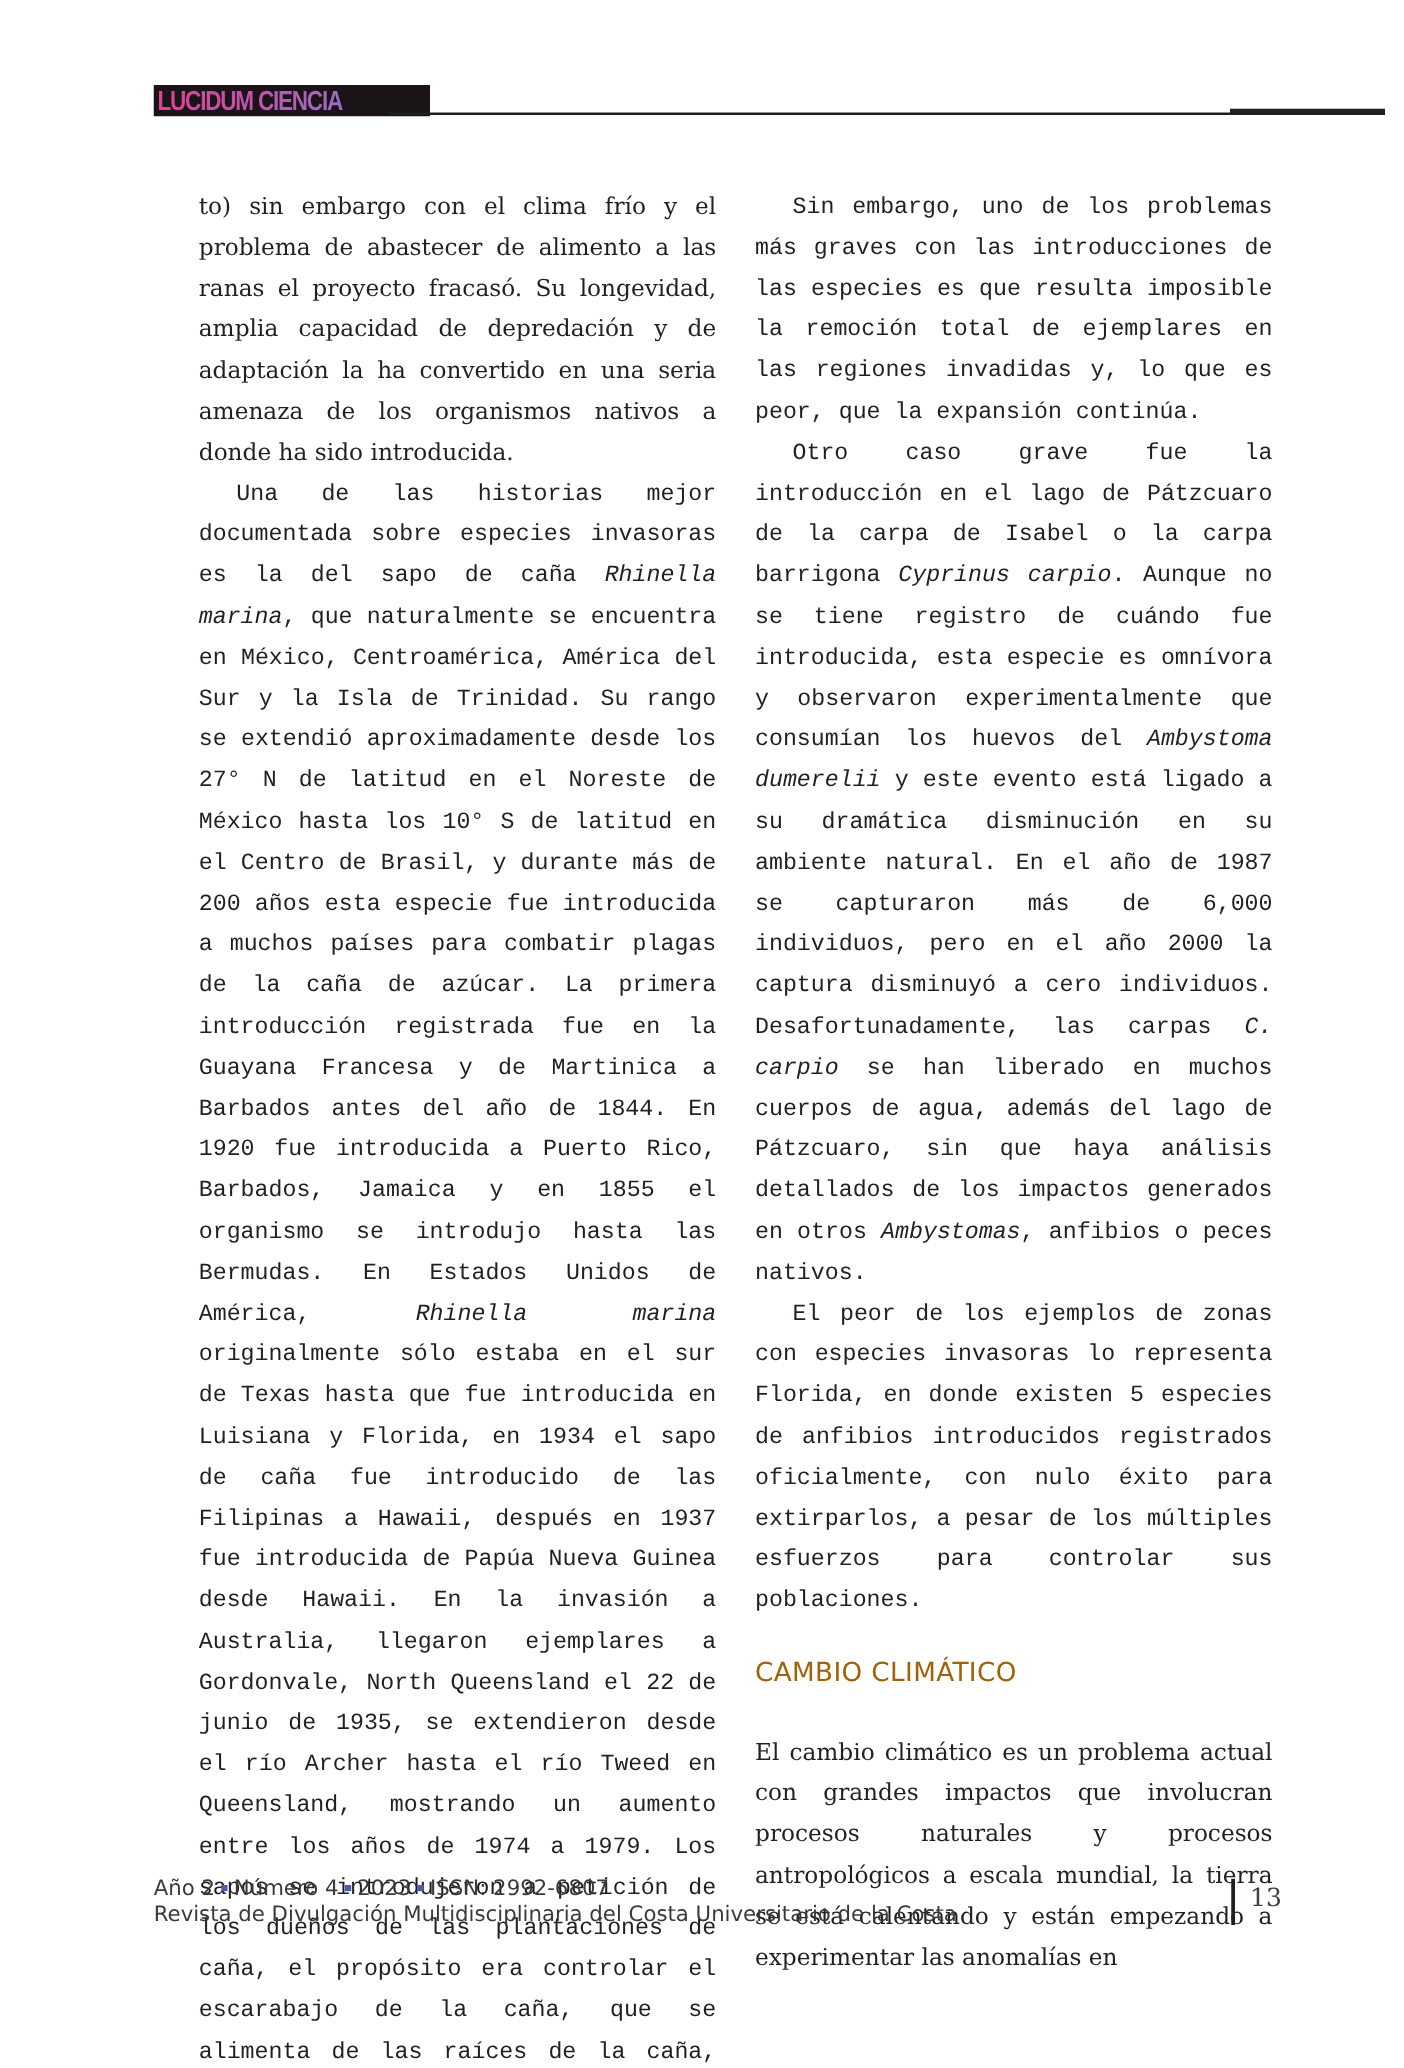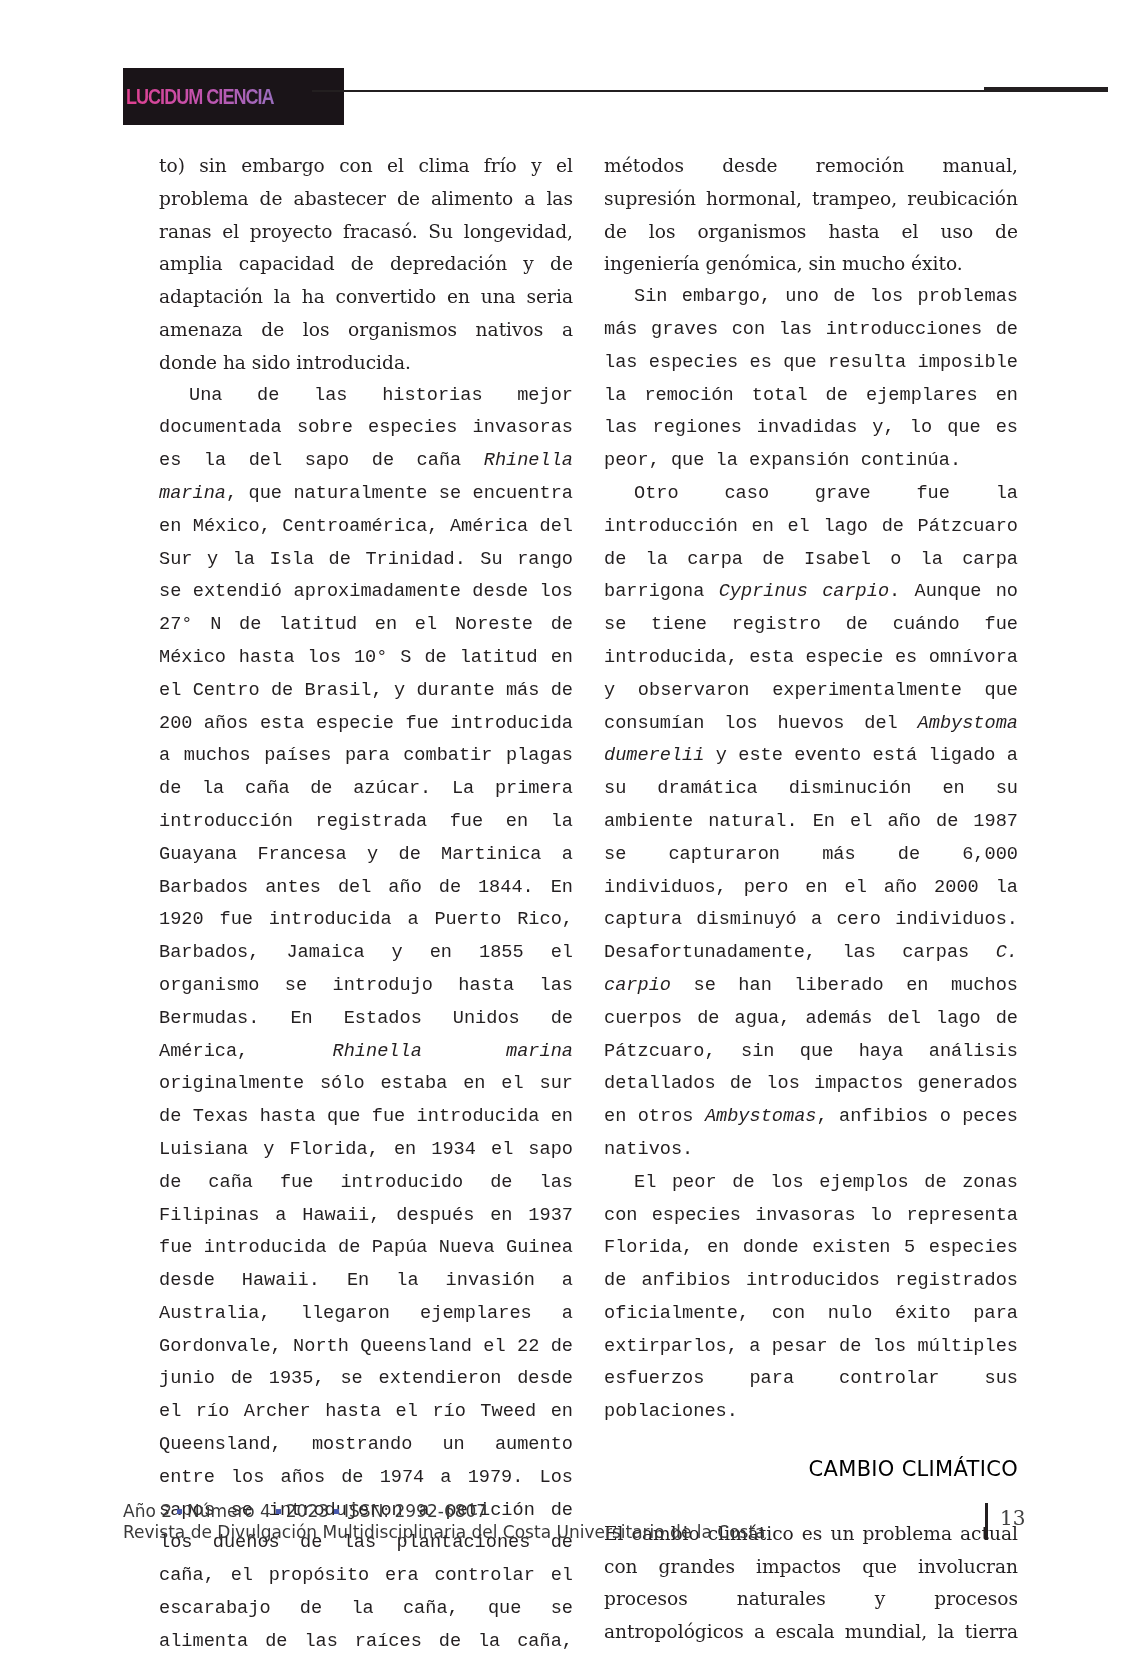--- a/index.html
+++ b/index.html
@@ -1,29 +1,29 @@
 <!DOCTYPE html>
 <html><head>
 <meta charset="utf-8">
 <style>
   html, body { margin:0; padding:0; background:#ffffff; }
   body { width:1123px; height:1654px; position:relative; overflow:hidden; font-family:"DejaVu Serif", serif; color:#231f20; }
   .header-rule { position:absolute; left:312px; top:90px; width:672px; height:2px; background:#231f20; }
   .header-rule-thick { position:absolute; left:984px; top:87px; width:124px; height:5px; background:#231f20; }
-  .brand { position:absolute; left:123px; top:68px; height:25px; background:#1a1418; padding:16px 3px; display:flex; align-items:center; }
+  .brand { position:absolute; left:123px; top:68px; height:25px; background:#1a1418; padding:0 3px; display:flex; align-items:center; }
   .brand span { font-family:"Liberation Sans", sans-serif; font-weight:bold; font-size:22px; letter-spacing:-1.2px; transform:scaleX(0.82); transform-origin:left center; display:inline-block; width:215px; white-space:nowrap;
     background:linear-gradient(90deg,#e0408f 0%,#c054b0 45%,#8a78c2 100%); -webkit-background-clip:text; background-clip:text; color:transparent; }
   .col { position:absolute; top:150px; width:414px; font-size:18.6px; line-height:32.8px; text-align:justify;margin-left:36px; }
   .col-left { left:123px; }
   .col-right { left:568px; }
   .col p { margin:0; }
   .col p.indent { text-indent:30px;font-family:Liberation Mono, monospace; }
   .col p.last-line-left { text-align-last:left; }
   .col i { font-style:italic; }
-  .section-heading { font-family:"DejaVu Sans", sans-serif; font-size:21px; color:#000000; letter-spacing:0.3px; margin:24px 0 32px 0; line-height:32.8px; text-align:right; }
+  .section-heading { font-family:"DejaVu Sans", sans-serif; font-size:21px; color:#a16207; letter-spacing:0.3px; margin:24px 0 32px 0; line-height:32.8px; text-align:left; }
   .footer { position:absolute; left:123px; top:1501px; font-family:"DejaVu Sans", sans-serif; font-size:17px; color:#3a3a3a; line-height:21px; }
   .footer .sq { display:inline-block; width:5px; height:5px; background:#4a5bb0; margin:0 5px; vertical-align:middle; position:relative; top:-1px; }
   .page-bar { position:absolute; left:985px; top:1503px; width:3px; height:37px; background:#231f20; }
   .page-num { position:absolute; left:1000px; top:1506px; font-size:20px; color:#404040; font-family:"DejaVu Serif", serif; }
 </style>
 </head>
 <body>
 
 <div>
   <div class="brand">
@@ -32,21 +32,20 @@
   <div class="header-rule"></div>
   <div class="header-rule-thick"></div>
 </div>
 
 <div class="col col-left">
   <p>to) sin embargo con el clima frío y el problema de abastecer de alimento a las ranas el proyecto fracasó. Su longevidad, amplia capacidad de depredación y de adaptación la ha convertido en una seria amenaza de los organismos nativos a donde ha sido introducida.</p>
   <p class="indent"><span>Una de las historias mejor documentada sobre especies invasoras es la del sapo de caña </span><i>Rhinella marina</i><span>, que naturalmente se encuentra en México, Centroamérica, América del Sur y la Isla de Trinidad. Su rango se extendió aproximadamente desde los 27° N de latitud en el Noreste de México hasta los 10° S de latitud en el Centro de Brasil, y durante más de 200 años esta especie fue introducida a muchos países para combatir plagas de la caña de azúcar. La primera introducción registrada fue en la Guayana Francesa y de Martinica a Barbados antes del año de 1844. En 1920 fue introducida a Puerto Rico, Barbados, Jamaica y en 1855 el organismo se introdujo hasta las Bermudas. En Estados Unidos de América, </span><i>Rhinella marina</i><span> originalmente sólo estaba en el sur de Texas hasta que fue introducida en Luisiana y Florida, en 1934 el sapo de caña fue introducido de las Filipinas a Hawaii, después en 1937 fue introducida de Papúa Nueva Guinea desde Hawaii. En la invasión a Australia, llegaron ejemplares a Gordonvale, North Queensland el 22 de junio de 1935, se extendieron desde el río Archer hasta el río Tweed en Queensland, mostrando un aumento entre los años de 1974 a 1979. Los sapos se introdujeron a petición de los dueños de las plantaciones de caña, el propósito era controlar el escarabajo de la caña, que se alimenta de las raíces de la caña, que al final los sapos no pudieron controlar. Actualmente, para controlar la abundancia de los sapos se ha recurrido a</span></p>
 </div>
 
 <div class="col col-right">
-  <p>métodos desde remoción manual, supresión hormonal, trampeo, reubicación de los organismos hasta el uso de ingeniería genómica, sin mucho éxito.</p>
   <p class="indent">Sin embargo, uno de los problemas más graves con las introducciones de las especies es que resulta imposible la remoción total de ejemplares en las regiones invadidas y, lo que es peor, que la expansión continúa.</p>
   <p class="indent"><span>Otro caso grave fue la introducción en el lago de Pátzcuaro de la carpa de Isabel o la carpa barrigona </span><i>Cyprinus carpio</i><span>. Aunque no se tiene registro de cuándo fue introducida, esta especie es omnívora y observaron experimentalmente que consumían los huevos del </span><i>Ambystoma dumerelii</i><span> y este evento está ligado a su dramática disminución en su ambiente natural. En el año de 1987 se capturaron más de 6,000 individuos, pero en el año 2000 la captura disminuyó a cero individuos. Desafortunadamente, las carpas </span><i>C. carpio</i><span> se han liberado en muchos cuerpos de agua, además del lago de Pátzcuaro, sin que haya análisis detallados de los impactos generados en otros </span><i>Ambystomas</i><span>, anfibios o peces nativos.</span></p>
   <p class="indent">El peor de los ejemplos de zonas con especies invasoras lo representa Florida, en donde existen 5 especies de anfibios introducidos registrados oficialmente, con nulo éxito para extirparlos, a pesar de los múltiples esfuerzos para controlar sus poblaciones.</p>
   <div class="section-heading">CAMBIO CLIMÁTICO</div>
   <p class="last-line-left">El cambio climático es un problema actual con grandes impactos que involucran procesos naturales y procesos antropológicos a escala mundial, la tierra se está calentando y están empezando a experimentar las anomalías en</p>
 </div>
 
 <div class="footer">
   <div>
     <span>Año 2</span><span class="sq"></span><span>Número 4</span><span class="sq"></span><span>2023</span><span class="sq"></span><span>ISSN: 2992-6807</span>

